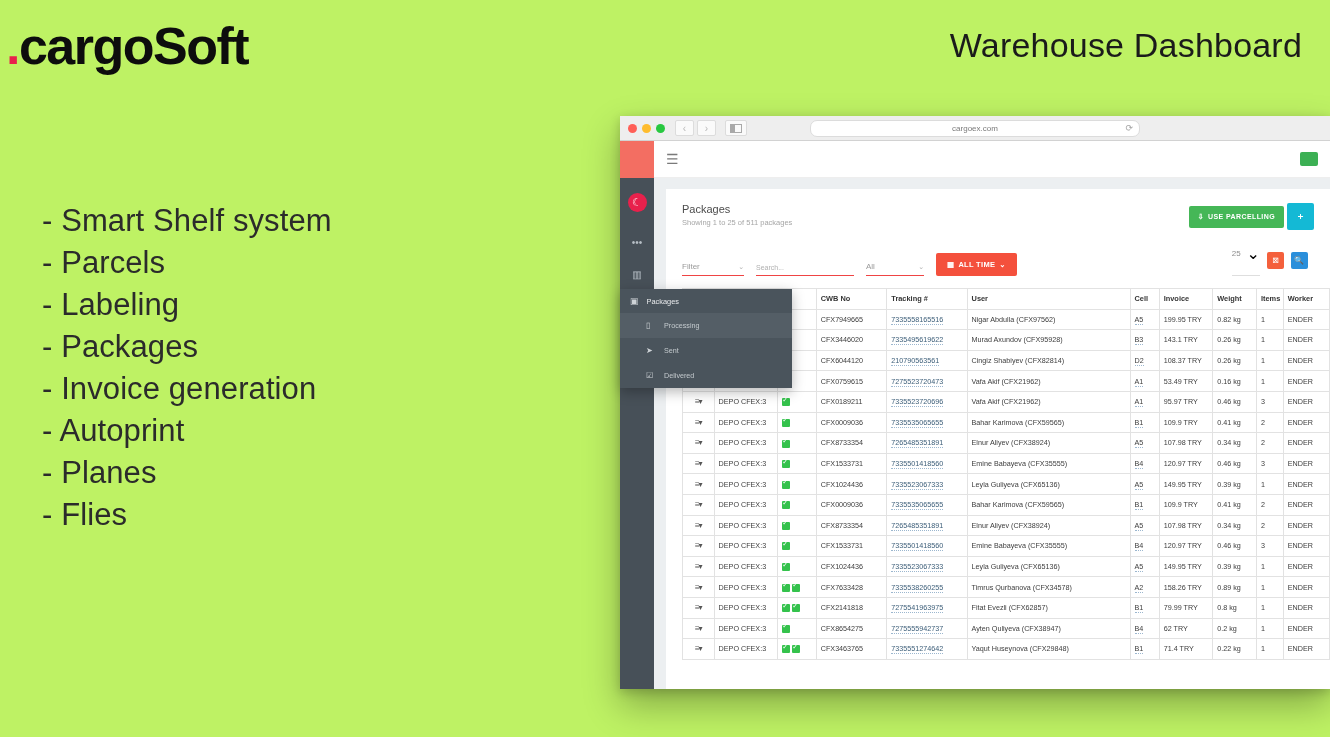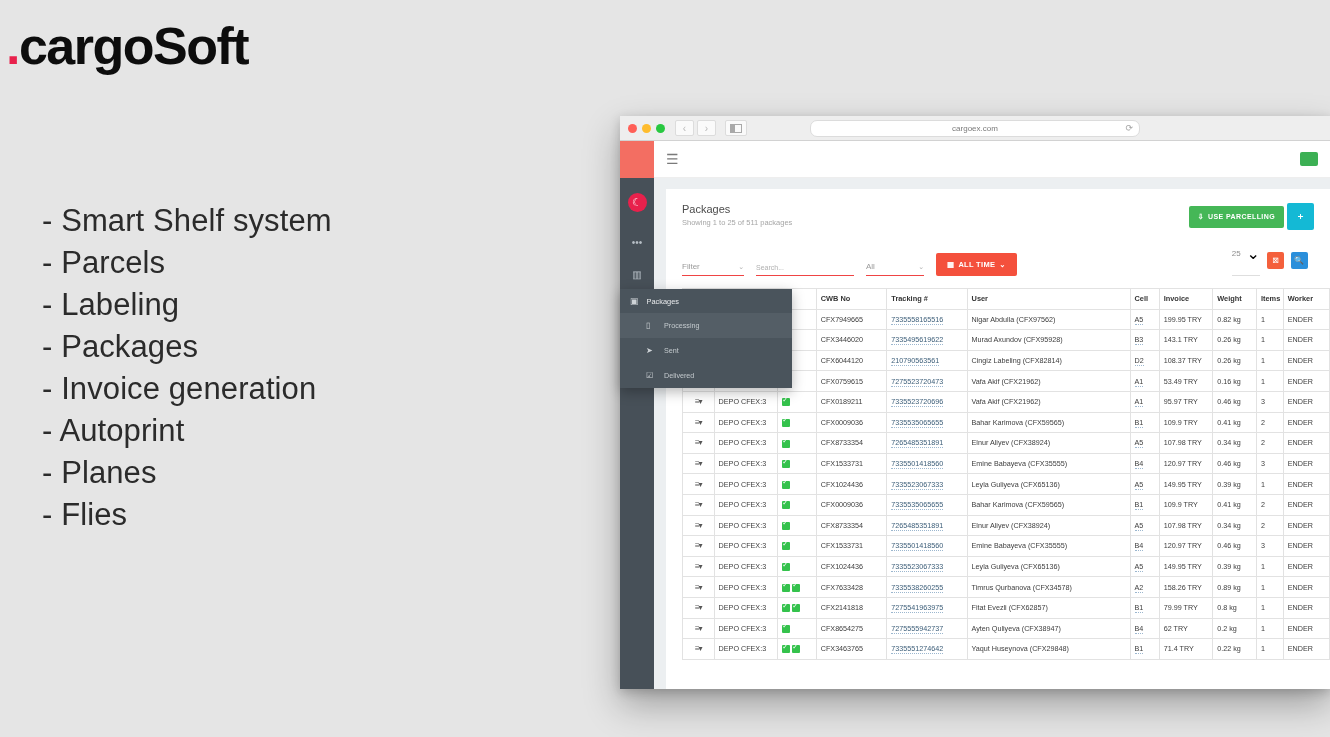--- a/index.html
+++ b/index.html
@@ -2,21 +2,21 @@
 <html><head>
 <meta charset="utf-8">
 <style>
   * { box-sizing: border-box; margin: 0; padding: 0; }
   html, body {
     width: 1330px; height: 737px;
     background: #ffffff;
     font-family: "Liberation Sans", sans-serif;
     overflow: hidden;
   }
-  .slide { position: relative; width: 1330px; height: 737px; background: #e5e5e5; }
+  .slide { position: relative; width: 1330px; height: 737px; background: #bef264; }
 
   
   .logo {
     position: absolute; left: 6px; top: 16px;
     font-size: 52px; font-weight: bold; letter-spacing: -1.5px;
     color: #0d0d0d; font-family: "Liberation Sans", sans-serif;
     white-space: nowrap;
   }
   .logo .dot { color: #e8214c; }
 
@@ -182,20 +182,21 @@
   .dd-item.active { background: #545e66; }
   .dd-item .di { font-size: 8px; color: #cfd4d8; width: 10px; }
 </style>
 </head>
 <body>
 
 <div class="slide">
 
   <div class="logo"><span class="dot">.</span><span>cargoSoft</span></div>
 
+  <div class="deck-title">Warehouse Dashboard</div>
 
   <div class="features">
     <div class="f-row">- Smart Shelf system</div>
     <div class="f-row">- Parcels</div>
     <div class="f-row">- Labeling</div>
     <div class="f-row">- Packages</div>
     <div class="f-row">- Invoice generation</div>
     <div class="f-row">- Autoprint</div>
     <div class="f-row">- Planes</div>
     <div class="f-row">- Flies</div>
@@ -331,21 +332,21 @@
                       <td class="c-wt">0.26 kg</td>
                       <td class="c-itm">1</td>
                       <td class="c-wrk">ENDER</td>
                     </tr>
                     <tr>
                       <td class="c-act"><span class="rowmenu">≡▾</span></td>
                       <td class="c-depo">DEPO CFEX:3</td>
                       <td class="c-chk"><span class="chk"></span></td>
                       <td class="c-cwb">CFX6044120</td>
                       <td class="c-trk"><span class="trk-txt dotted">210790563561</span></td>
-                      <td class="c-user">Cingiz Labeling (CFX82814)</td>
+                      <td class="c-user">Cingiz Shabiyev (CFX82814)</td>
                       <td class="c-cell"><span class="dotted">D2</span></td>
                       <td class="c-inv">108.37 TRY</td>
                       <td class="c-wt">0.26 kg</td>
                       <td class="c-itm">1</td>
                       <td class="c-wrk">ENDER</td>
                     </tr>
                     <tr>
                       <td class="c-act"><span class="rowmenu">≡▾</span></td>
                       <td class="c-depo">DEPO CFEX:3</td>
                       <td class="c-chk"><span class="chk"></span></td>

